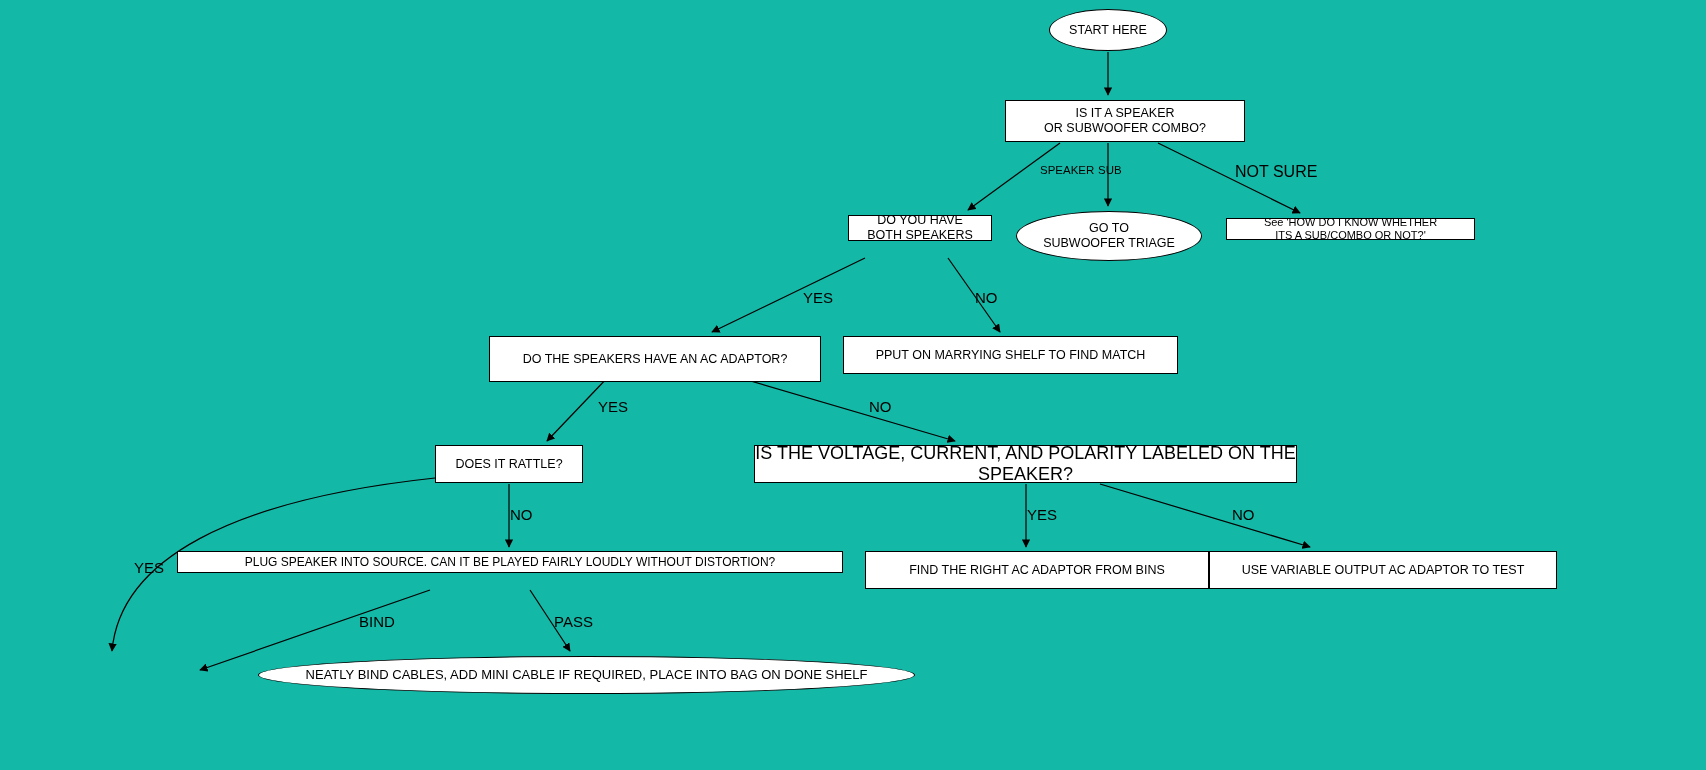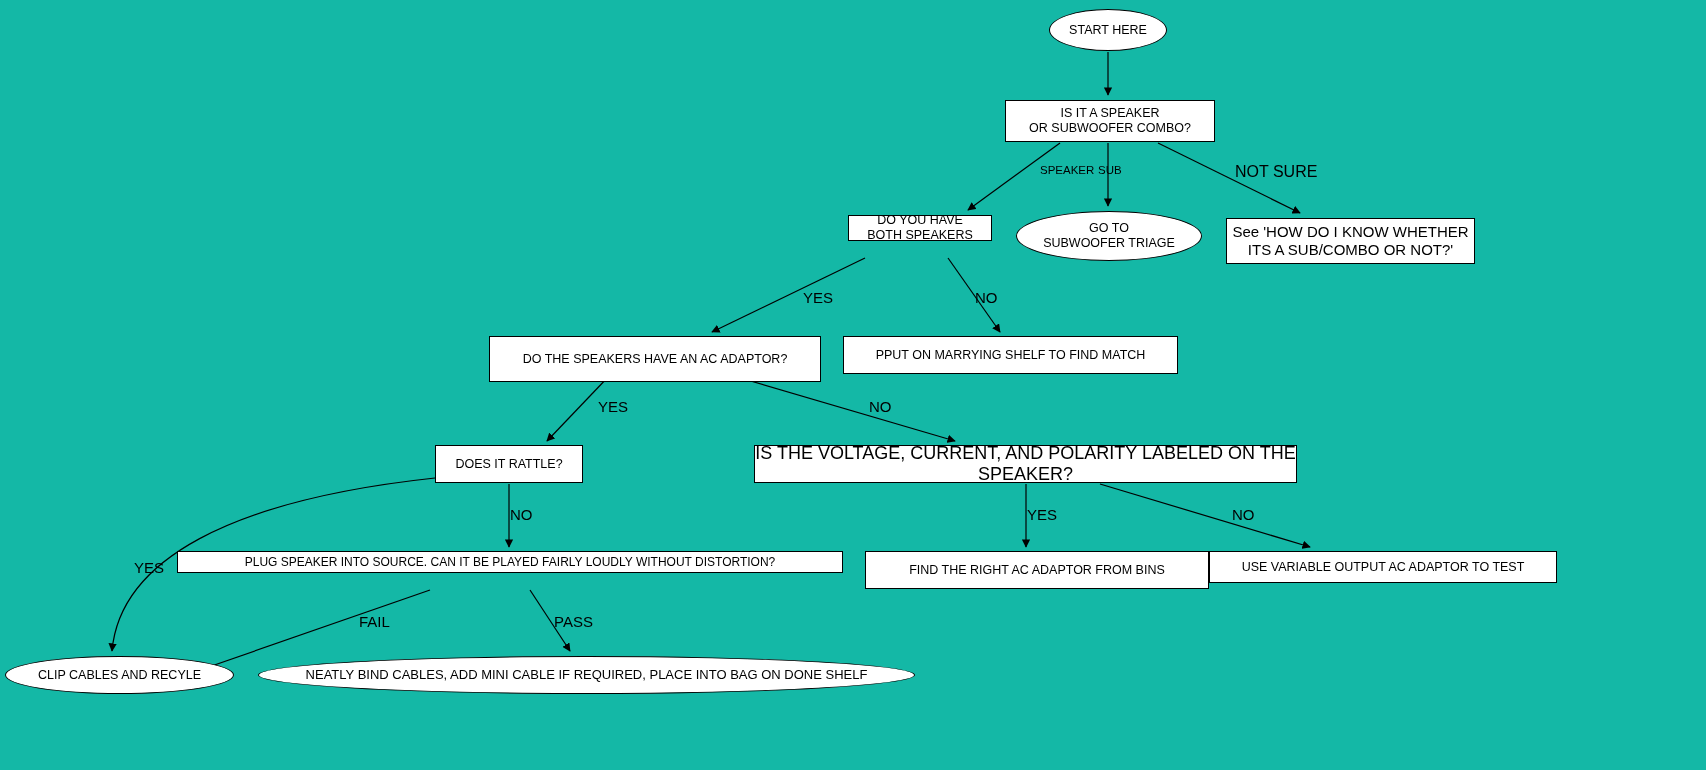--- a/index.html
+++ b/index.html
@@ -77,47 +77,46 @@
       <path d="M 435 478 C 230 500, 120 560, 112 651"></path>
       <path d="M 1026 484 L 1026 547"></path>
       <path d="M 1100 484 L 1310 547"></path>
       <path d="M 430 590 L 200 670"></path>
       <path d="M 530 590 L 570 651"></path>
     </g>
   </svg>
 
   <div class="node ellipse" style="left:1049px; top:9px; width:118px; height:42px; font-size:12.5px;">START HERE</div>
 
-  <div class="node box" style="left:1005px; top:100px; width:210px; height:42px; font-size:12.5px;">IS IT A SPEAKER
+  <div class="node box" style="left:1005px; top:100px; width:240px; height:42px; font-size:12.5px;">IS IT A SPEAKER
 OR SUBWOOFER COMBO?</div>
 
   <div class="node box" style="left:848px; top:215px; width:144px; height:26px; font-size:12.5px;">DO YOU HAVE
 BOTH SPEAKERS</div>
 
   <div class="node ellipse" style="left:1016px; top:211px; width:186px; height:50px; font-size:12.5px;">GO TO
 SUBWOOFER TRIAGE</div>
 
-  <div class="node box" style="left:1226px; top:218px; width:249px; height:46px; font-size:15px;">See 'HOW DO I KNOW WHETHER
+  <div class="node box" style="left:1226px; top:218px; width:249px; height:22px; font-size:11px;">See 'HOW DO I KNOW WHETHER
 ITS A SUB/COMBO OR NOT?'</div>
 
   <div class="node box" style="left:489px; top:336px; width:332px; height:46px; font-size:12.5px;">DO THE SPEAKERS HAVE AN AC ADAPTOR?</div>
 
   <div class="node box" style="left:435px; top:445px; width:148px; height:38px; font-size:12.5px;">DOES IT RATTLE?</div>
 
   <div class="node box" style="left:843px; top:336px; width:335px; height:38px; font-size:12.5px;">PPUT ON MARRYING SHELF TO FIND MATCH</div>
 
   <div class="node box" style="left:754px; top:445px; width:543px; height:38px; font-size:18px;">IS THE VOLTAGE, CURRENT, AND POLARITY LABELED ON THE SPEAKER?</div>
 
   <div class="node box" style="left:177px; top:551px; width:666px; height:22px; font-size:12px;">PLUG SPEAKER INTO SOURCE. CAN IT BE PLAYED FAIRLY LOUDLY WITHOUT DISTORTION?</div>
 
   <div class="node box" style="left:865px; top:551px; width:344px; height:38px; font-size:12.5px;">FIND THE RIGHT AC ADAPTOR FROM BINS</div>
 
-  <div class="node box" style="left:1209px; top:551px; width:348px; height:32px; font-size:12.5px;">USE VARIABLE OUTPUT AC ADAPTOR TO TEST</div>
+  <div class="node box" style="left:1209px; top:551px; width:348px; height:38px; font-size:12.5px;">USE VARIABLE OUTPUT AC ADAPTOR TO TEST</div>
 
-  <div class="node ellipse" style="left:5px; top:656px; width:229px; height:38px; font-size:12.5px;">CLIP CABLES AND RECYLE</div>
 
   <div class="node ellipse" style="left:258px; top:656px; width:657px; height:38px; font-size:13px;">NEATLY BIND CABLES, ADD MINI CABLE IF REQUIRED, PLACE INTO BAG ON DONE SHELF</div>
 
   <div class="edge-label" style="left:1040px; top:165px; font-size:11.5px;">SPEAKER</div>
 
   <div class="edge-label" style="left:1098px; top:165px; font-size:11.5px;">SUB</div>
 
   <div class="edge-label" style="left:1235px; top:164px; font-size:16px;">NOT SURE</div>
 
   <div class="edge-label" style="left:803px; top:290px; font-size:15px;">YES</div>
@@ -129,17 +128,17 @@
   <div class="edge-label" style="left:869px; top:399px; font-size:15px;">NO</div>
 
   <div class="edge-label" style="left:1027px; top:507px; font-size:15px;">YES</div>
 
   <div class="edge-label" style="left:1232px; top:507px; font-size:15px;">NO</div>
 
   <div class="edge-label" style="left:510px; top:507px; font-size:15px;">NO</div>
 
   <div class="edge-label" style="left:134px; top:560px; font-size:15px;">YES</div>
 
-  <div class="edge-label" style="left:359px; top:614px; font-size:15px;">FAIL</div>
+  <div class="edge-label" style="left:359px; top:614px; font-size:15px;">BIND</div>
 
   <div class="edge-label" style="left:554px; top:614px; font-size:15px;">PASS</div>
 
 </div>
 
 </body></html>

